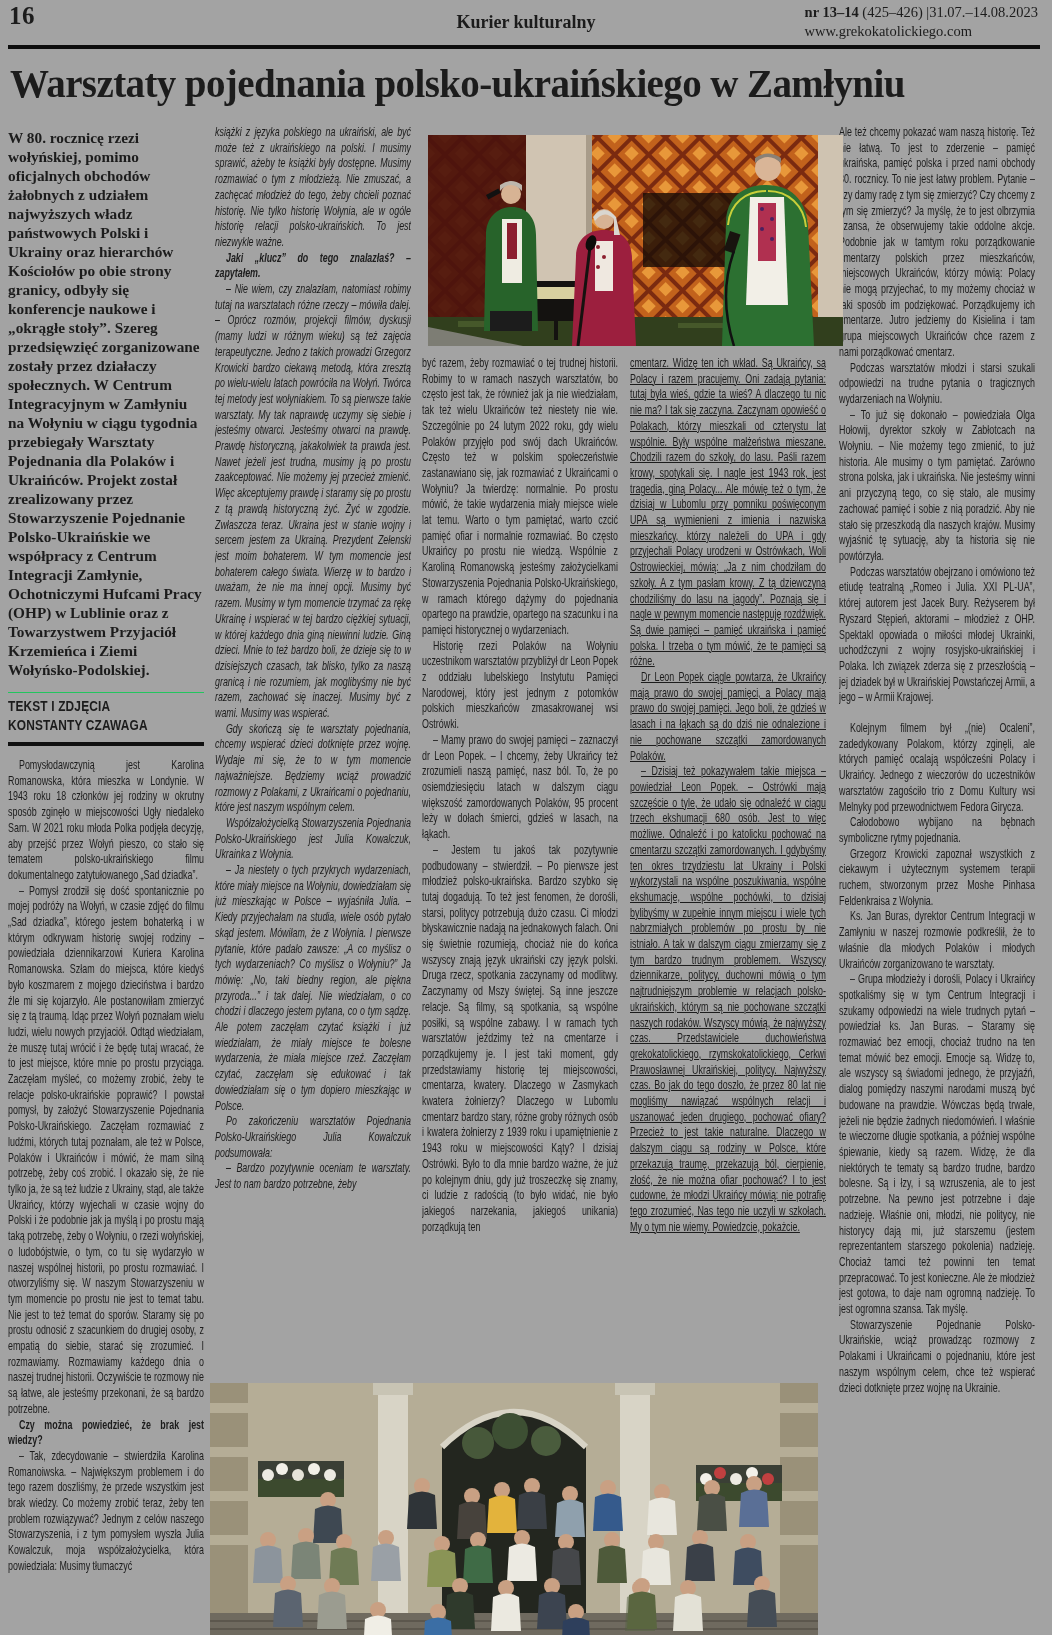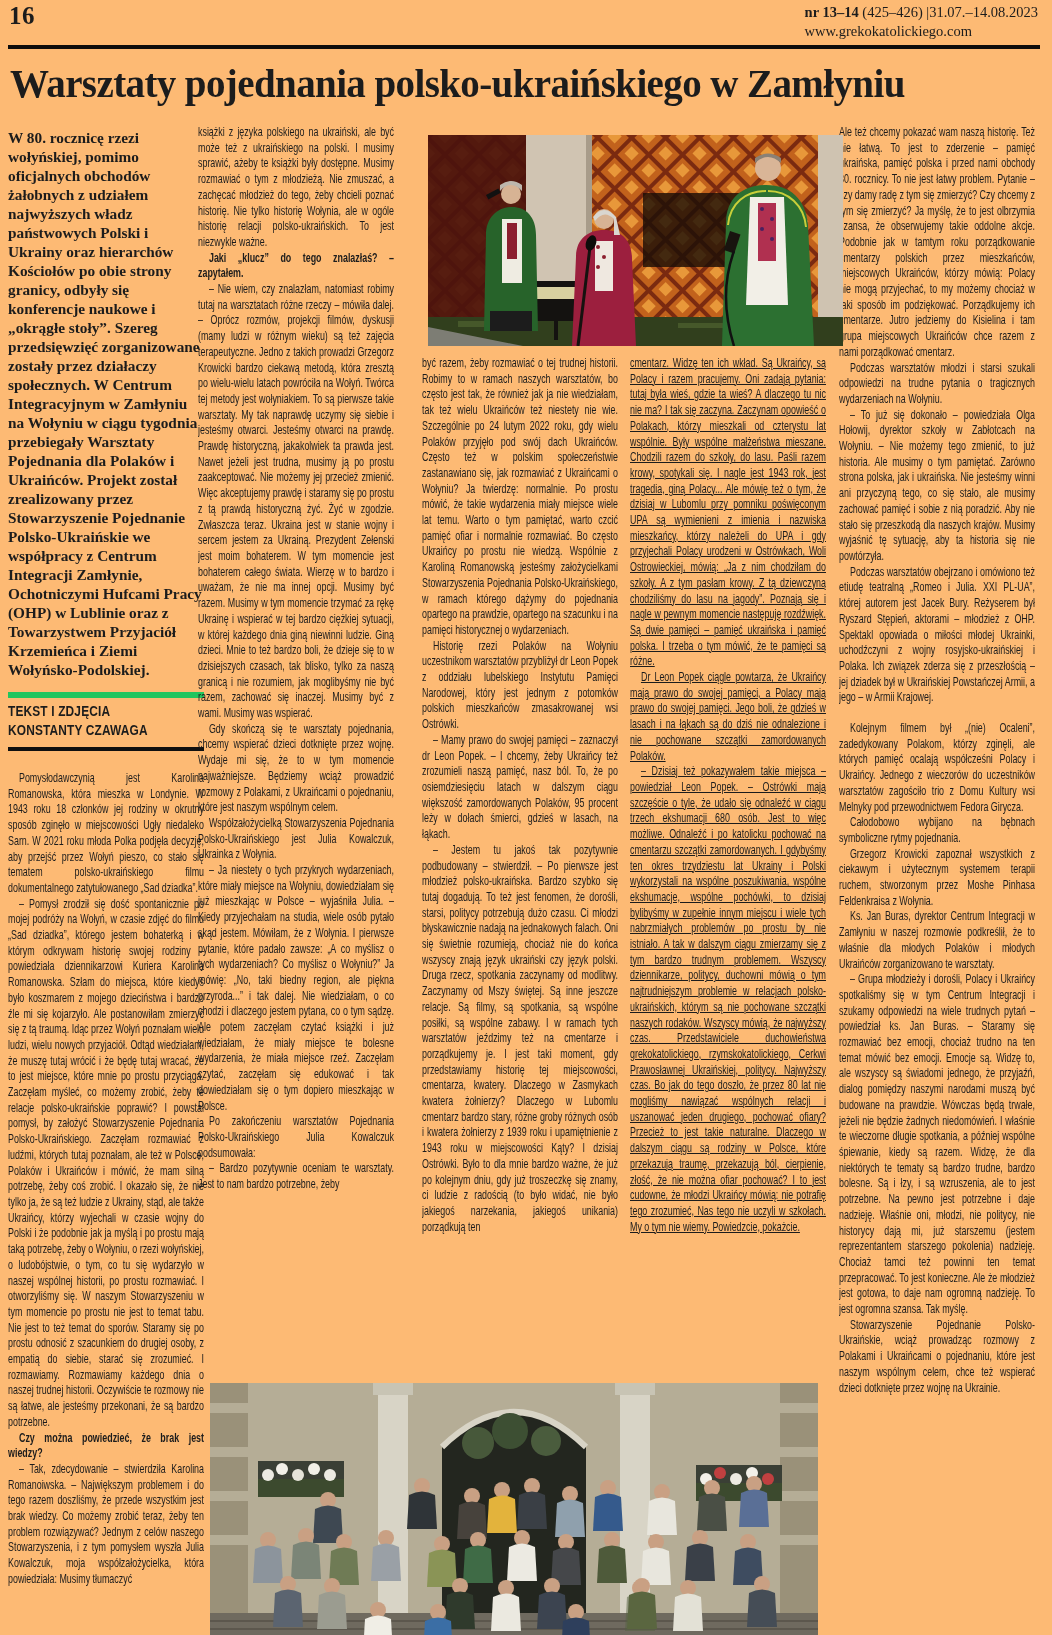--- a/index.html
+++ b/index.html
@@ -1,59 +1,60 @@
 <!DOCTYPE html>
 <html lang="pl"><head>
 <meta charset="utf-8">
 <style>
   html,body{margin:0;padding:0;background:#d9d9d9;}
-  .page{position:relative;width:1052px;height:1635px;margin:0 auto;background:#fdba74;
+  .page{position:relative;width:1052px;height:1635px;margin:0 auto;background:#a3a3a3;
         color:#1c1c1c;font-family:"Liberation Serif",serif;overflow:hidden;}
   
   .pagenum{position:absolute;left:9px;top:2px;font-size:25px;font-weight:bold;letter-spacing:.5px;}
   .section-title{position:absolute;left:0;right:0;top:12px;text-align:center;
         font-size:18px;font-weight:bold;}
   .issue-block{position:absolute;right:14px;top:3px;font-size:14.5px;line-height:19px;}
   .issue-block .b{font-weight:bold;}
   .h-rule{position:absolute;left:8px;width:1032px;top:45px;height:4px;background:#0d0d0d;}
   
   .headline{position:absolute;left:6px;top:57px;width:1042px;margin:4px;
         font-size:39px;font-weight:bold;letter-spacing:-0.6px;white-space:nowrap;}
   
   .col{position:absolute;top:125px;width:196px;overflow:hidden;}
   #col1{left:8px;height:1510px;}
-  #col2{left:198px;height:1256px;}
+  #col2{left:215px;height:1256px;font-style:italic;}
   #col3{left:422px;top:356px;height:1025px;}
   #col4{left:630px;top:356px;height:1025px;text-decoration:underline;}
   #col5{left:839px;height:1505px;}
   .cond{width:137%;transform:scaleX(0.73);transform-origin:0 0;
         font-family:"Liberation Sans",sans-serif;font-size:12.2px;line-height:15.7px;
         text-align:justify;hyphens:auto;-webkit-hyphens:auto;}
   .para{margin:0;text-indent:15px;}
   .para.cont{text-indent:0;}
   .para.q{font-weight:bold;}
   .para.gap{margin-top:15px;}
   
   .lead{margin:3px 0 0 0;font-weight:bold;font-size:15.3px;line-height:19px;}
-  .byline{margin:13px 0 20px 0;border-top:6px solid #22c55e;border-bottom:4px solid #101010;
+  .byline{margin:13px 0 12px 0;border-top:1px solid #22c55e;border-bottom:4px solid #101010;
         padding:4px 0 7px 0;}
   .byline .inner{font-family:"Liberation Sans",sans-serif;font-weight:bold;font-size:14.5px;
         line-height:19px;letter-spacing:.2px;transform:scaleX(0.82);transform-origin:0 0;width:122%;}
   
   .photo{position:absolute;overflow:hidden;background:#444;}
   #photo-top{left:428px;top:135px;width:415px;height:211px;}
   #photo-bottom{left:210px;top:1383px;width:608px;height:252px;}
   .photo svg{display:block;}
 </style>
 </head>
 <body>
 
 <div class="page">
 
   <div class="pagenum">16</div>
+  <div class="section-title">Kurier kulturalny</div>
   <div class="issue-block">
     <div><span class="b">nr 13–14</span><span> (425–426) |31.07.–14.08.2023</span></div>
     <div>www.grekokatolickiego.com</div>
   </div>
   <div class="h-rule"></div>
 
   <h1 class="headline">Warsztaty pojednania polsko-ukraińskiego w Zamłyniu</h1>
 
   <section class="col" id="col1">
     <p class="lead">W 80. rocznicę rzezi wołyńskiej, pomimo oficjalnych obchodów żałobnych z udziałem najwyższych władz państwowych Polski i Ukrainy oraz hierarchów Kościołów po obie strony granicy, odbyły się konferencje naukowe i „okrągłe stoły”. Szereg przedsięwzięć zorganizowane zostały przez działaczy społecznych. W Centrum Integracyjnym w Zamłyniu na Wołyniu w ciągu tygodnia przebiegały Warsztaty Pojednania dla Polaków i Ukraińców. Projekt został zrealizowany przez Stowarzyszenie Pojednanie Polsko-Ukraińskie we współpracy z Centrum Integracji Zamłynie, Ochotniczymi Hufcami Pracy (OHP) w Lublinie oraz z Towarzystwem Przyjaciół Krzemieńca i Ziemi Wołyńsko-Podolskiej.</p>

